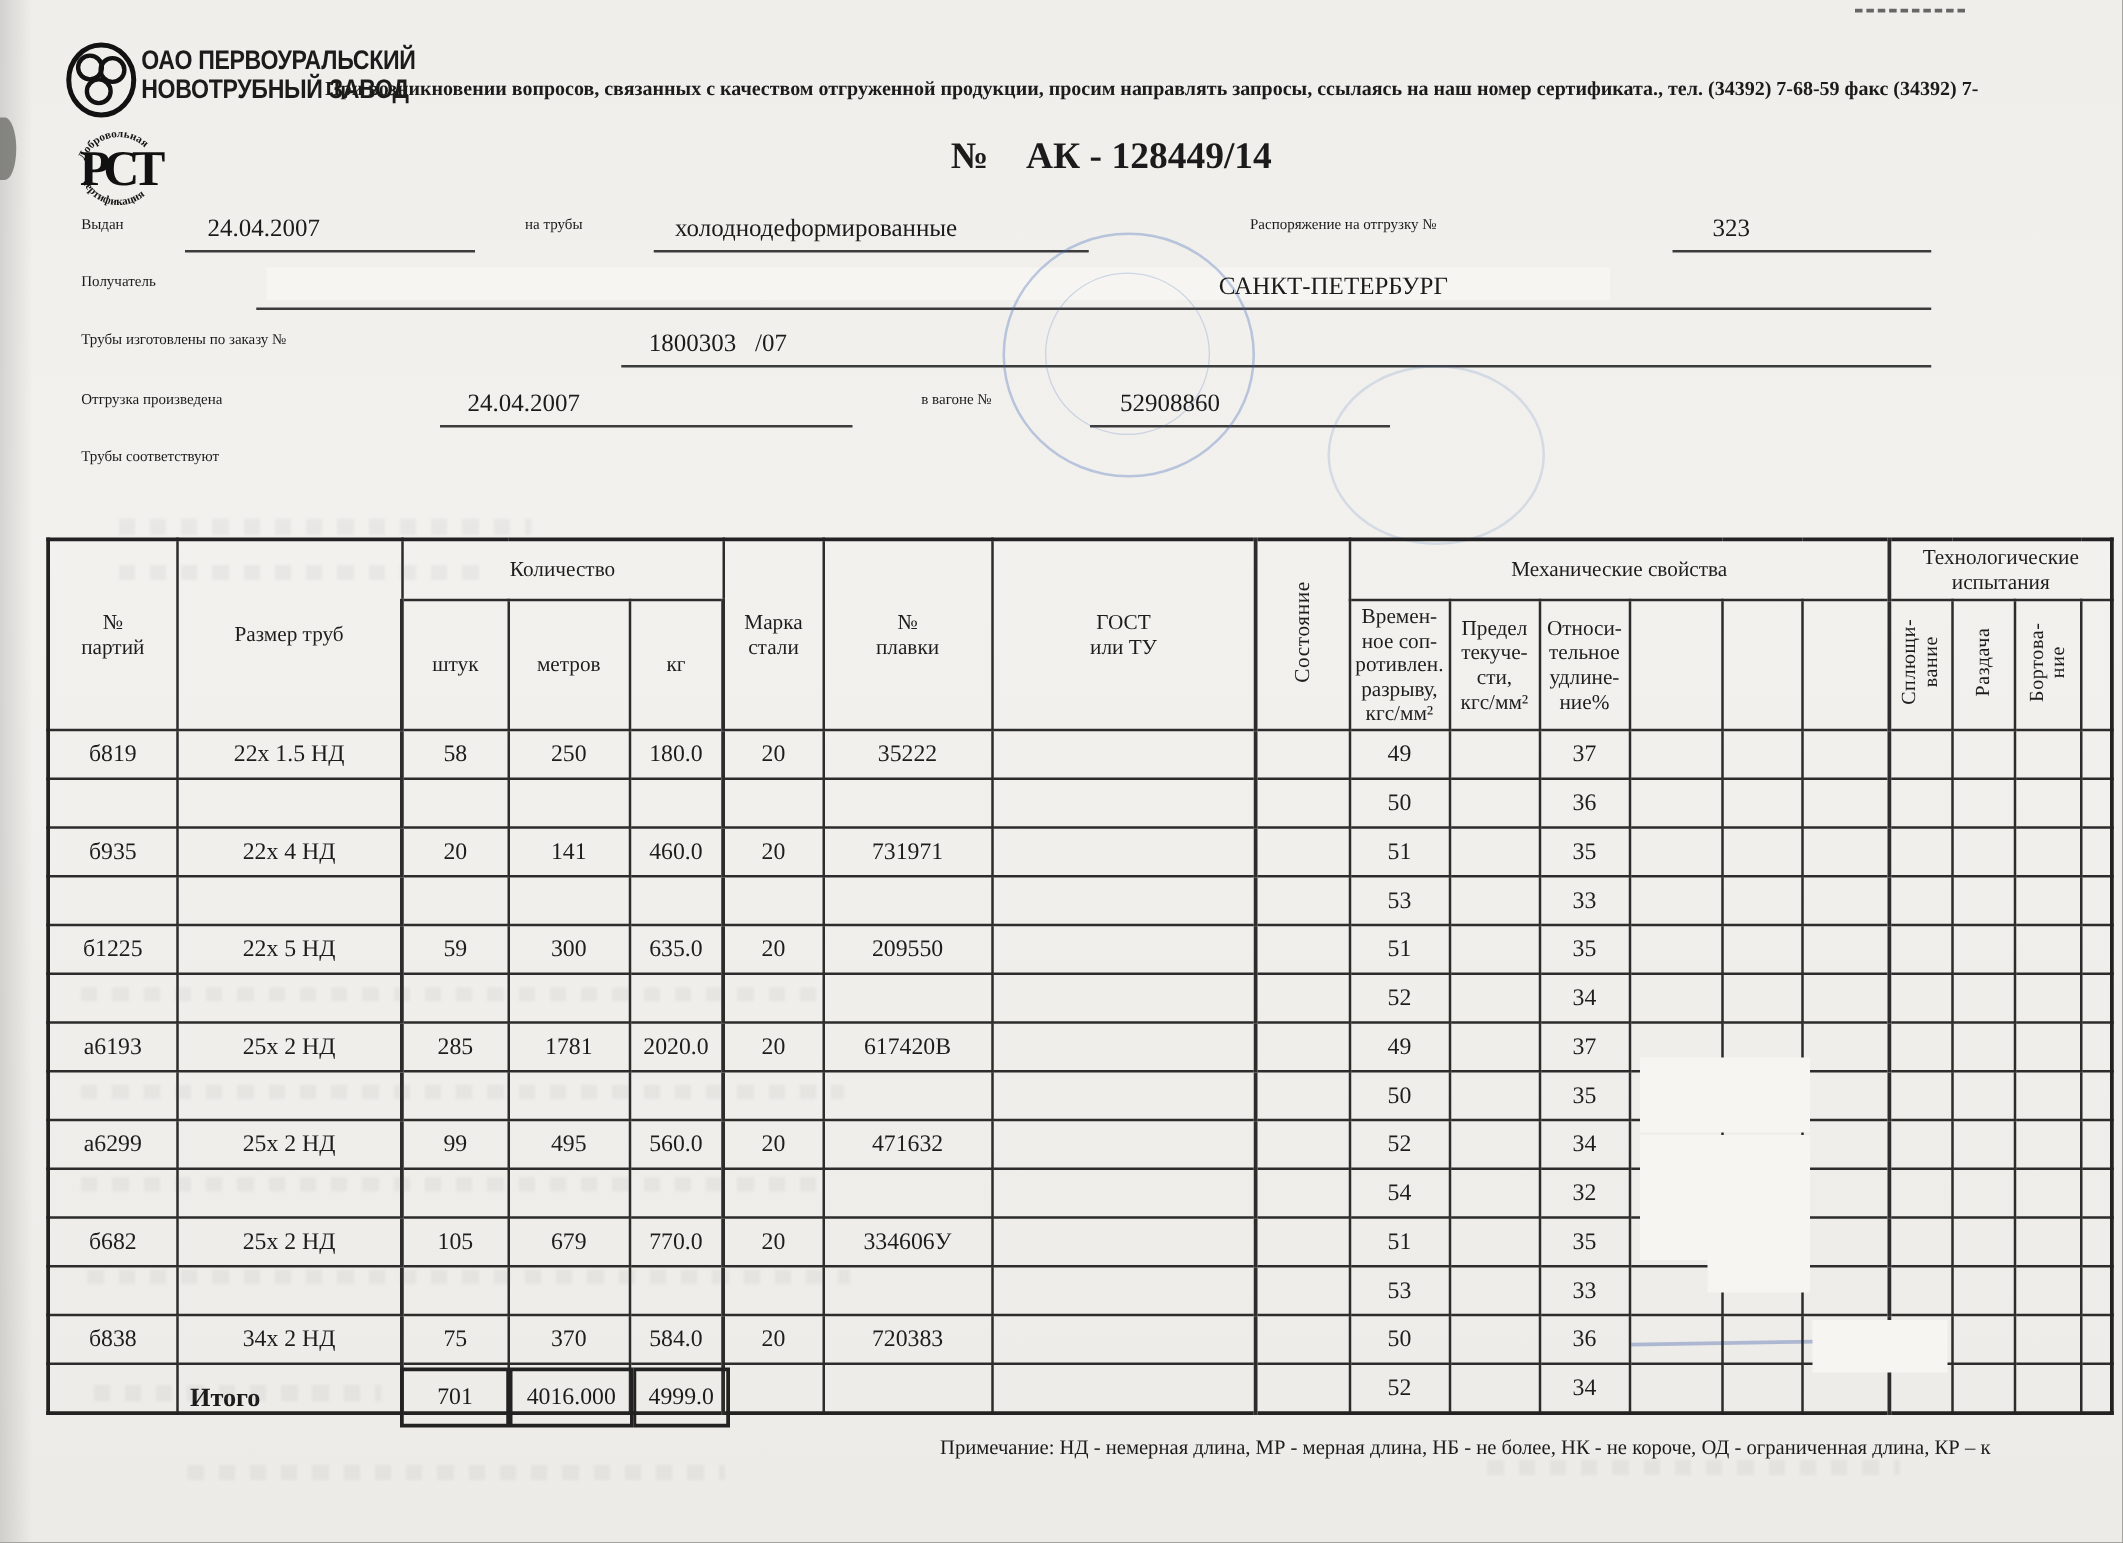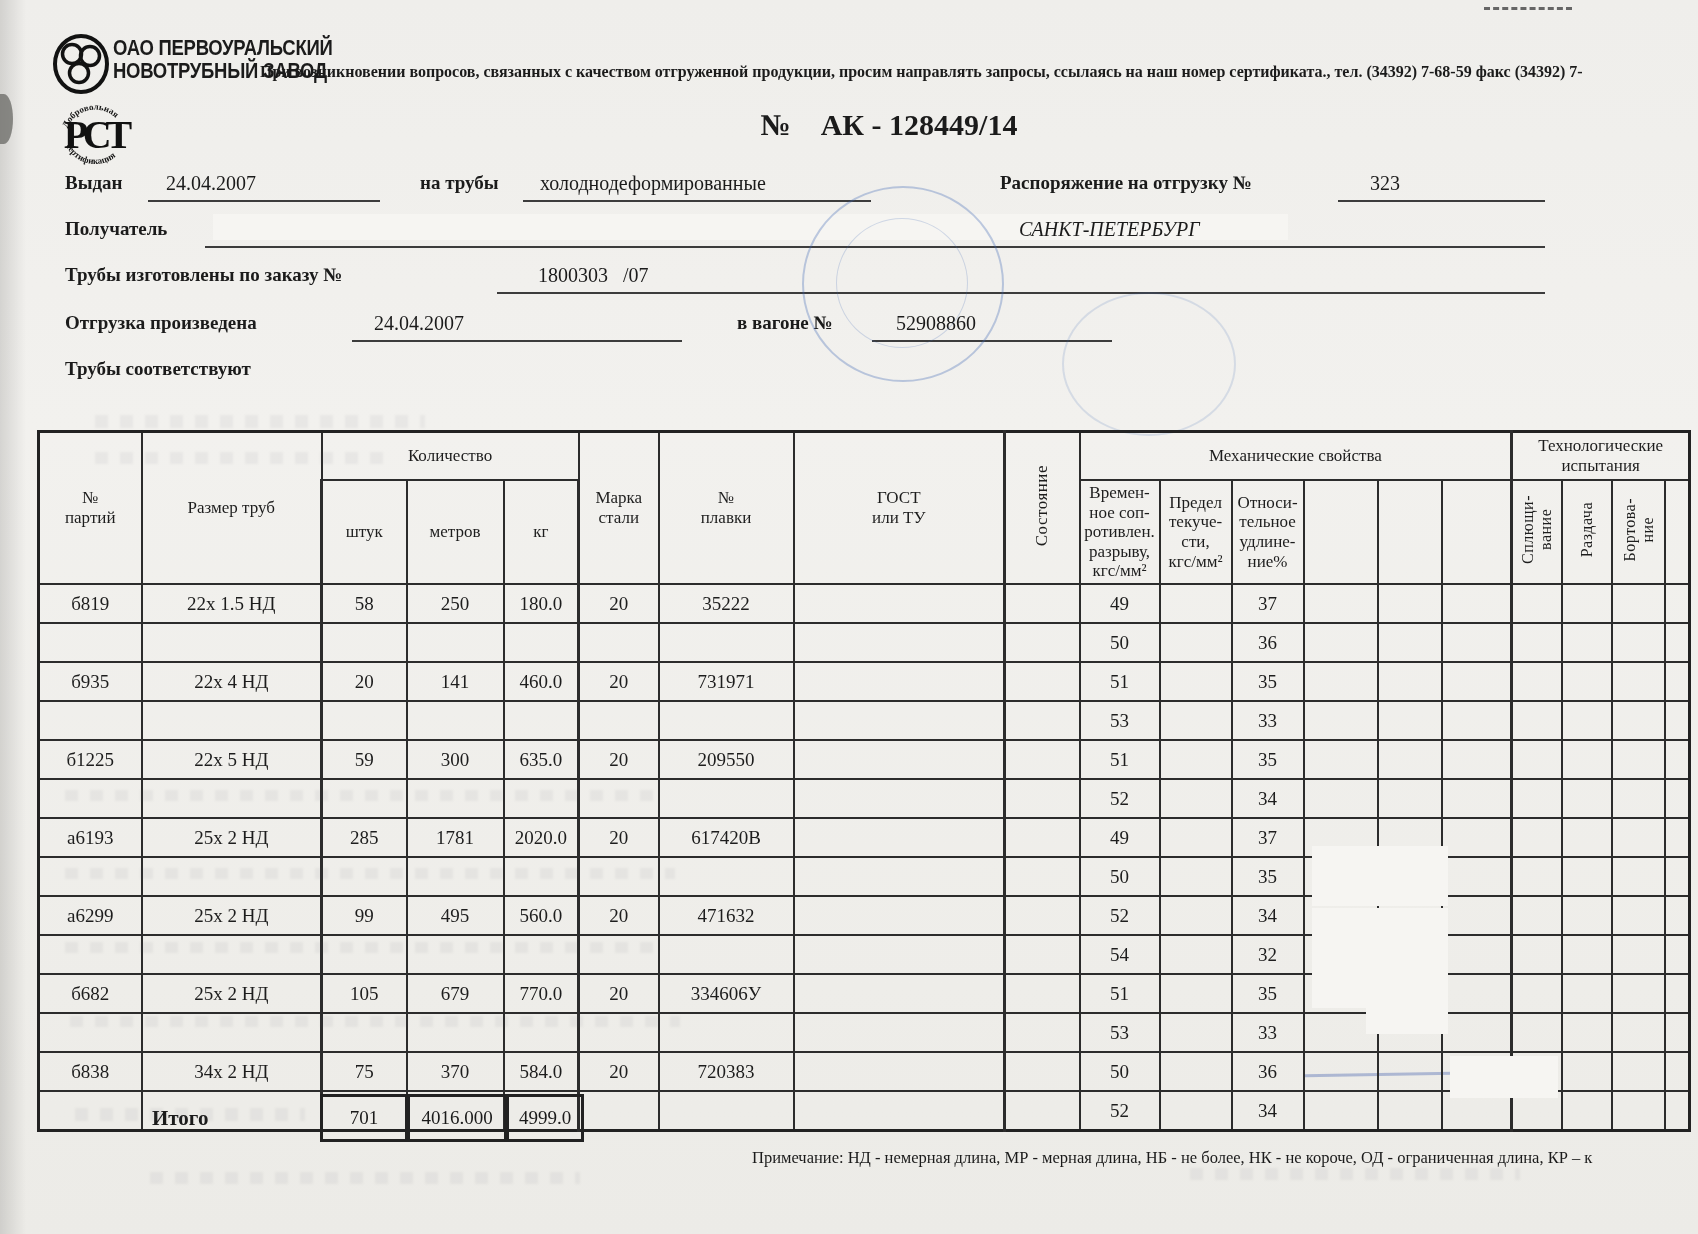--- a/index.html
+++ b/index.html
@@ -24,25 +24,25 @@
         white-space:nowrap;overflow:hidden;}
   .rst{position:absolute;left:54px;top:92px;}
   svg text{font-family:"Liberation Serif",serif;}
 
   
   .title{position:absolute;left:0;right:0;top:108px;padding-left:80px;display:flex;
         justify-content:center;gap:30px;font-size:30px;font-weight:bold;white-space:nowrap;}
   .title .t-main{font-style:italic;letter-spacing:0.5px;}
 
   
-  .lbl{position:absolute;font-weight:bold;font-size:19px;white-space:nowrap;}
+  .lbl{position:absolute;font-weight:normal;font-size:12px;white-space:nowrap;}
   .uline{position:absolute;height:28px;border-bottom:2.5px solid #3c3c3c;font-size:20px;white-space:pre;}
   .uline .val{position:absolute;top:0;white-space:pre;}
   .whiteout{position:absolute;background:#f6f5f2;}
-  .recipient-val{font-style:italic;z-index:4;margin-left:44px;}
+  .recipient-val{z-index:4;}
 
   
   .tbl{position:absolute;left:37px;top:430px;width:1651px;border-collapse:collapse;
         table-layout:fixed;z-index:1;}
   .tbl,".tbl" th{box-sizing:border-box;}
   .tbl th,.tbl td{border:2px solid #2c2c2c;vertical-align:middle;text-align:center;
         padding:1px 2px;overflow:hidden;color:#1d1d1d;}
   .tbl{border:3px solid #222;}
   .tbl th{font-weight:normal;font-size:17px;line-height:1.15;}
   .h1 th{height:44px;}
@@ -140,21 +140,21 @@
   </div>
 
   <div class="lbl" style="left:65px;top:218px;">Получатель</div>
   <div class="uline" style="left:205px;top:218px;width:1340px;">
     <span class="whiteout" style="left:8px;top:-4px;width:1075px;height:26px;"></span>
     <span class="val recipient-val" style="left:770px;">САНКТ-ПЕТЕРБУРГ</span>
   </div>
 
   <div class="lbl" style="left:65px;top:264px;">Трубы изготовлены по заказу №</div>
   <div class="uline" style="left:497px;top:264px;width:1048px;">
-    <span class="val" style="left:22px;margin-left:19px;">1800303   /07</span>
+    <span class="val" style="left:22px;">1800303   /07</span>
   </div>
 
   <div class="lbl" style="left:65px;top:312px;">Отгрузка произведена</div>
   <div class="uline" style="left:352px;top:312px;width:330px;">
     <span class="val" style="left:22px;">24.04.2007</span>
   </div>
   <div class="lbl" style="left:737px;top:312px;">в вагоне №</div>
   <div class="uline" style="left:872px;top:312px;width:240px;">
     <span class="val" style="left:24px;">52908860</span>
   </div>

